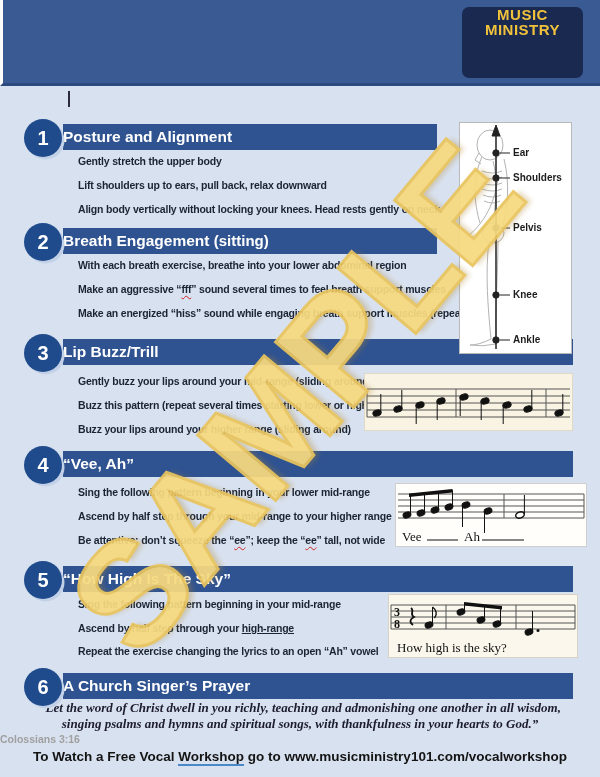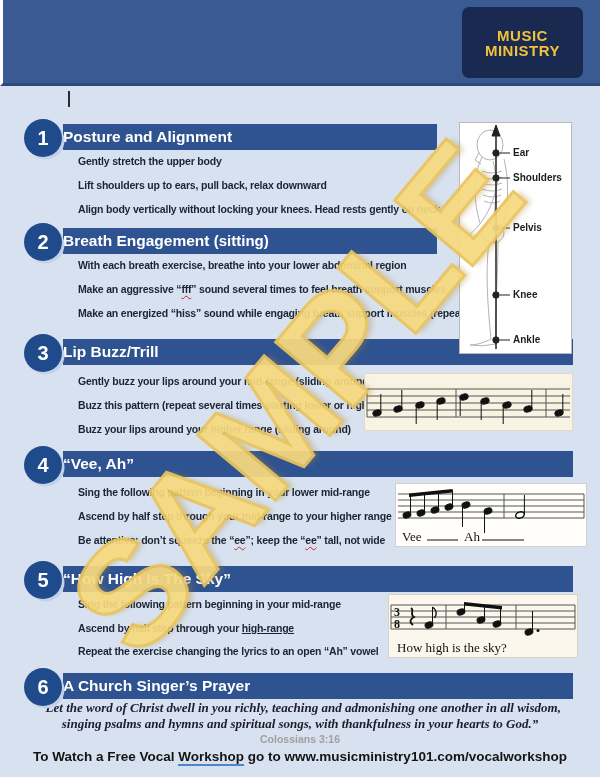--- a/index.html
+++ b/index.html
@@ -5,21 +5,21 @@
   html,body{margin:0;padding:0;}
   body{width:600px;height:777px;position:relative;overflow:hidden;background:#d8e1ef;
        font-family:"Liberation Sans", sans-serif;}
   
   .header{position:absolute;top:0;left:0;width:600px;height:86px;background:#3a5a94;
           border-bottom:3px solid #2c4a7e;border-left:3px solid #fff;box-sizing:border-box;}
   .title{position:absolute;left:27px;top:9px;font-size:33px;font-weight:bold;color:#fff;letter-spacing:.3px;}
   .subtitle{position:absolute;left:42px;top:57px;font-size:13.5px;font-weight:bold;color:#fff;}
   .subtitle .gold{color:#e5b33c;}
   .logo{position:absolute;left:462px;top:7px;width:121px;height:71px;background:#1a2950;border-radius:7px;
-        display:flex;flex-direction:column;align-items:center;justify-content:center;z-index:3;}
+        display:flex;flex-direction:column;align-items:center;z-index:3;}
   .logo-word{color:#f0c23c;font-weight:bold;font-size:15px;line-height:15px;letter-spacing:.5px;}
   .logo-row{display:flex;align-items:center;gap:3px;margin-top:2px;}
   .logo-num{color:#f0c23c;font-weight:bold;font-size:23px;line-height:23px;}
   .cross{display:inline-block;width:14px;height:27px;position:relative;}
   .cross::before{content:"";position:absolute;left:5px;top:0;width:4px;height:27px;background:#fff;}
   .cross::after{content:"";position:absolute;left:0;top:6px;width:14px;height:4px;background:#fff;}
   
   .circle{position:absolute;left:24px;width:38px;height:38px;border-radius:50%;background:#1f4b8c;color:#fff;
           font-weight:bold;font-size:20px;text-align:center;line-height:38px;
           box-shadow:2.5px 2.5px 0 0 #c2d1e8;z-index:2;}
@@ -29,21 +29,21 @@
   .narrow{width:374px;}
   .wide{width:510px;}
   .line{position:absolute;left:78px;font-size:10.5px;font-weight:bold;color:#1b2433;letter-spacing:-.2px;white-space:nowrap;}
   .wavy{text-decoration:underline;text-decoration-style:wavy;text-decoration-color:#cc2222;
         text-decoration-thickness:1px;text-underline-offset:2px;}
   .uline{text-decoration:underline;}
   
   .quote{position:absolute;left:30px;top:700px;width:540px;text-align:center;
          font-family:"Liberation Serif", serif;font-style:italic;font-weight:bold;font-size:13px;
          line-height:16px;color:#1c1c2e;}
-  .reference{position:absolute;left:0;top:733px;width:600px;text-align:center;font-size:10.5px;
+  .reference{position:absolute;left:0;top:733px;width:600px;font-size:10.5px;
              color:#a0a0a0;font-weight:bold;}
   .footer{position:absolute;left:0;top:749px;width:600px;text-align:center;font-size:13.5px;
           font-weight:bold;color:#141414;}
   .footer .link{border-bottom:2px solid #4a88c7;}
   .cursor{position:absolute;left:68px;top:91px;width:2px;height:16px;background:#2b2b3b;}
   
   .diagram{position:absolute;left:459px;top:98px;width:113px;height:232px;background:#fff;
            border:1px solid #b9b9b9;box-sizing:border-box;z-index:4;margin-top:24px;}
   .music{position:absolute;box-sizing:border-box;z-index:4;}
   #m3{left:364px;top:373px;width:209px;height:58px;background:#f9f3e3;border:1px solid #e0d9c6;}

